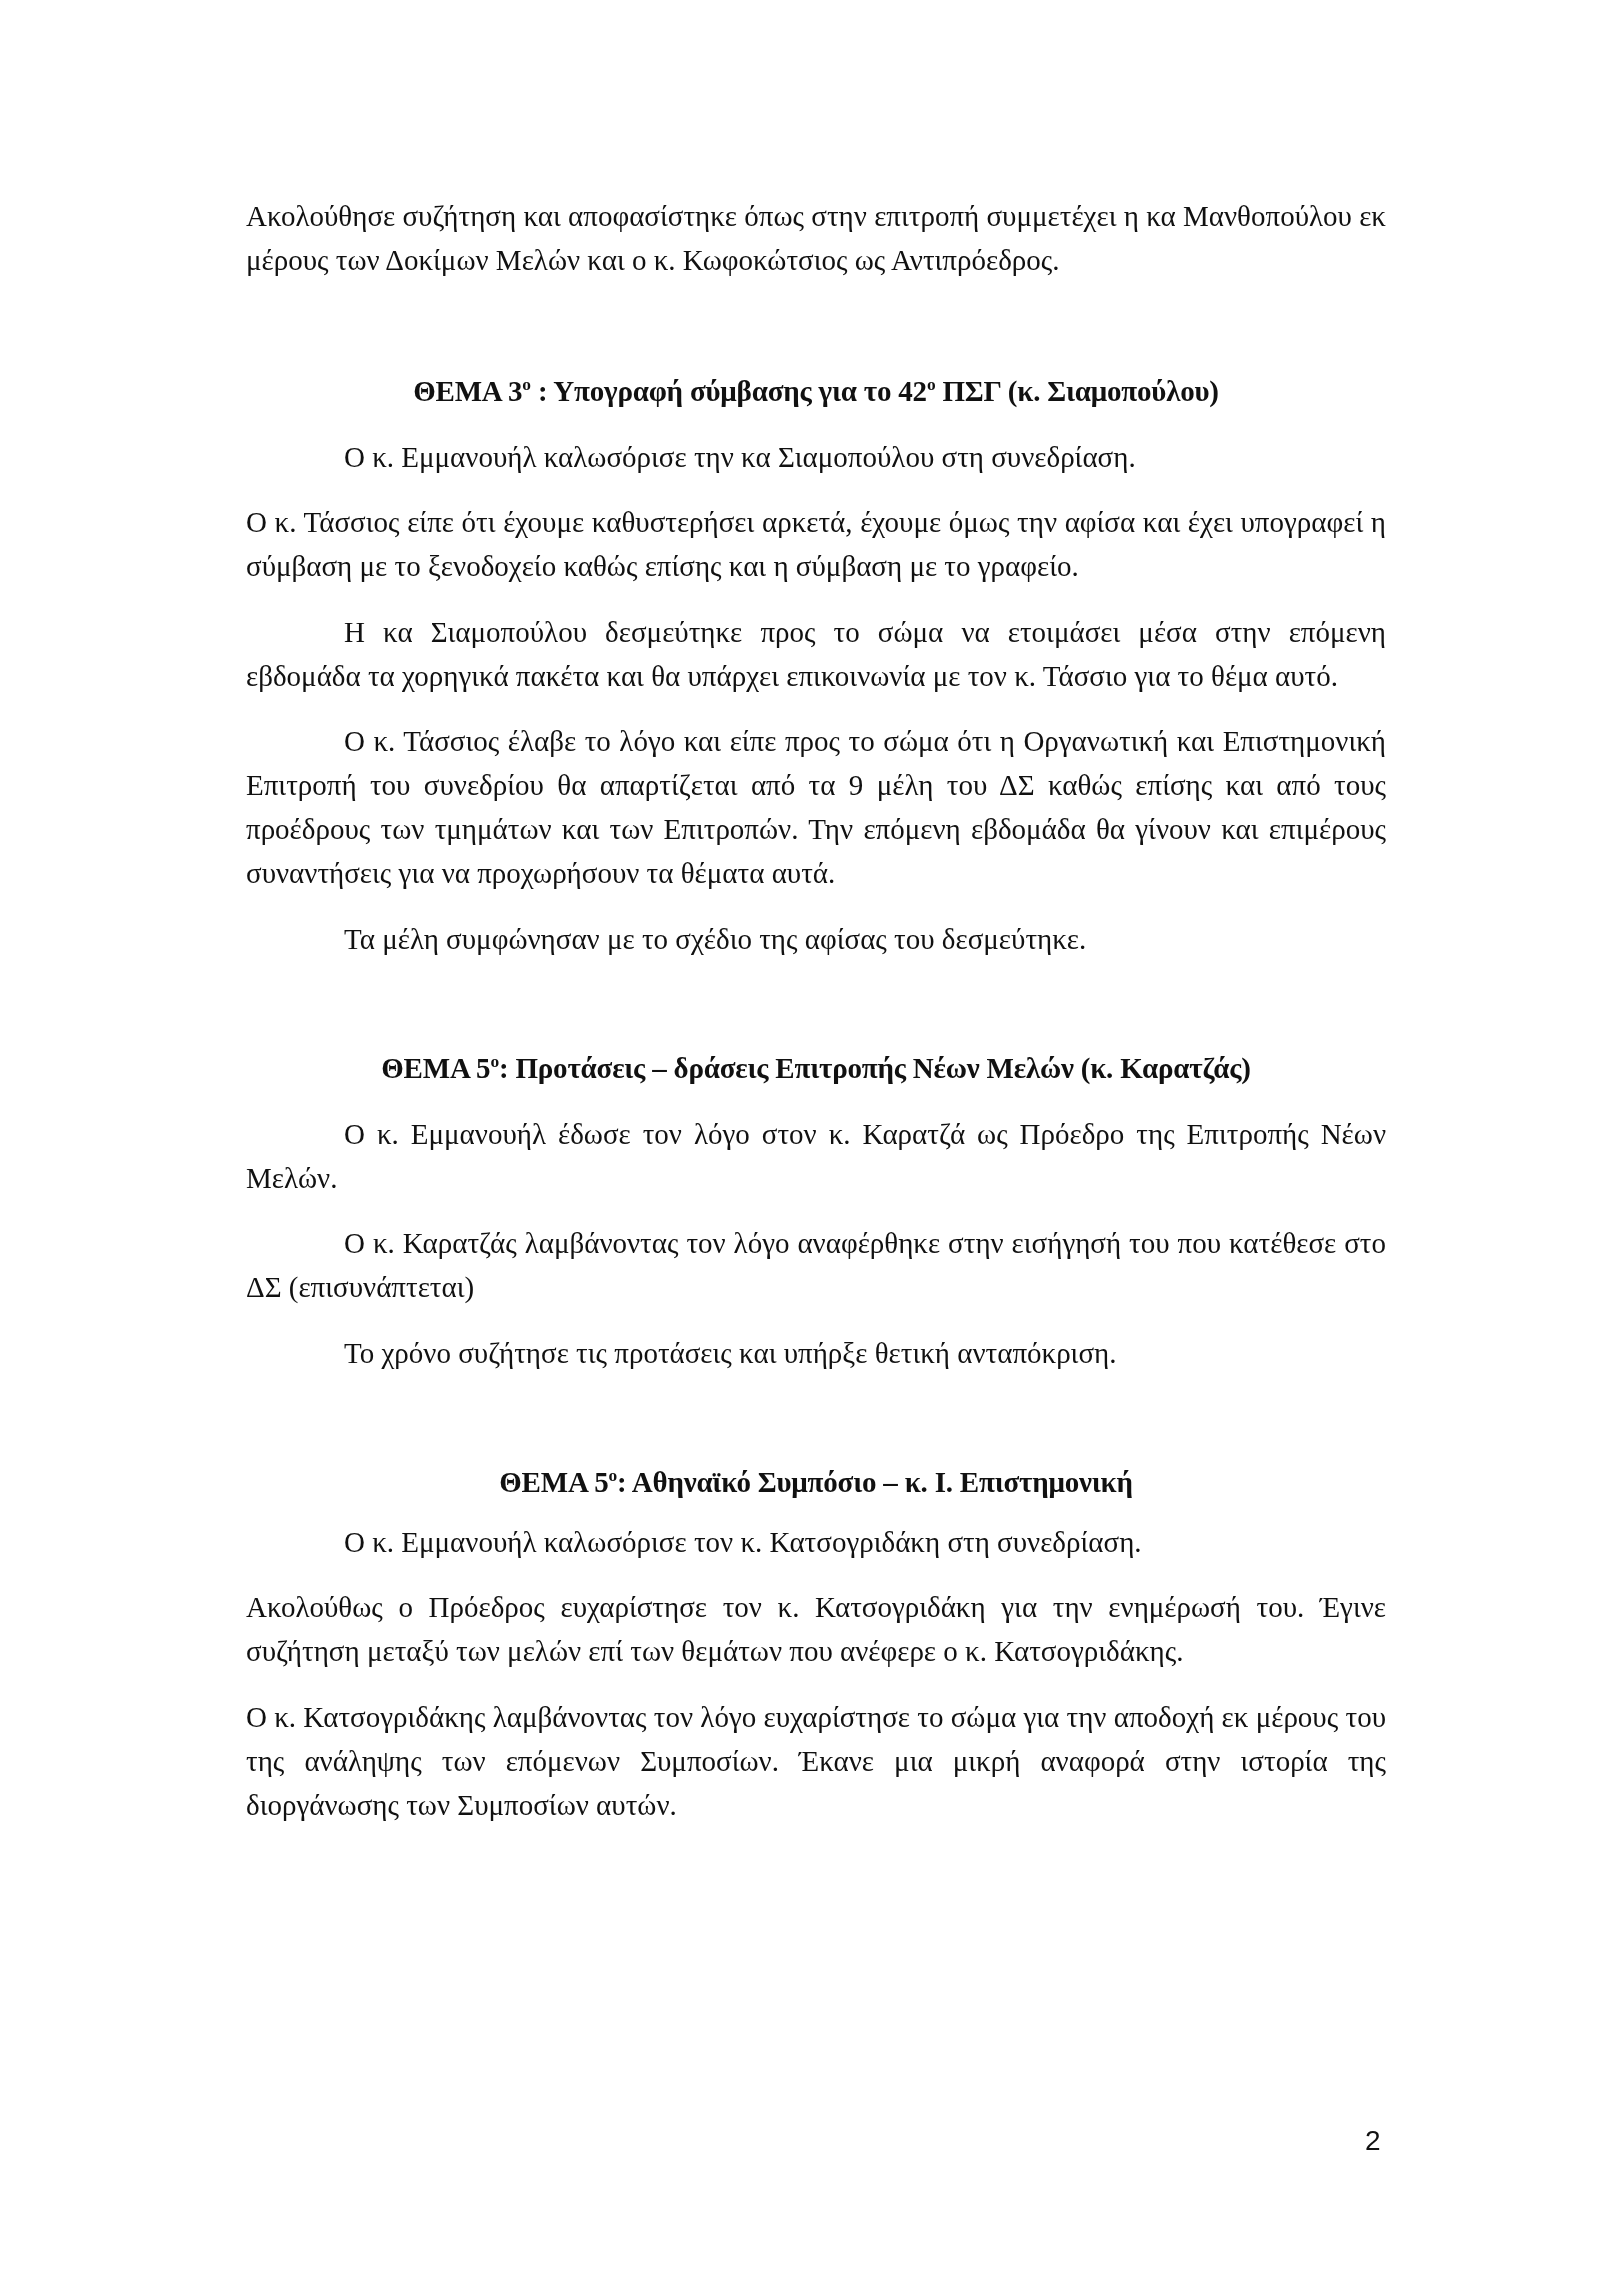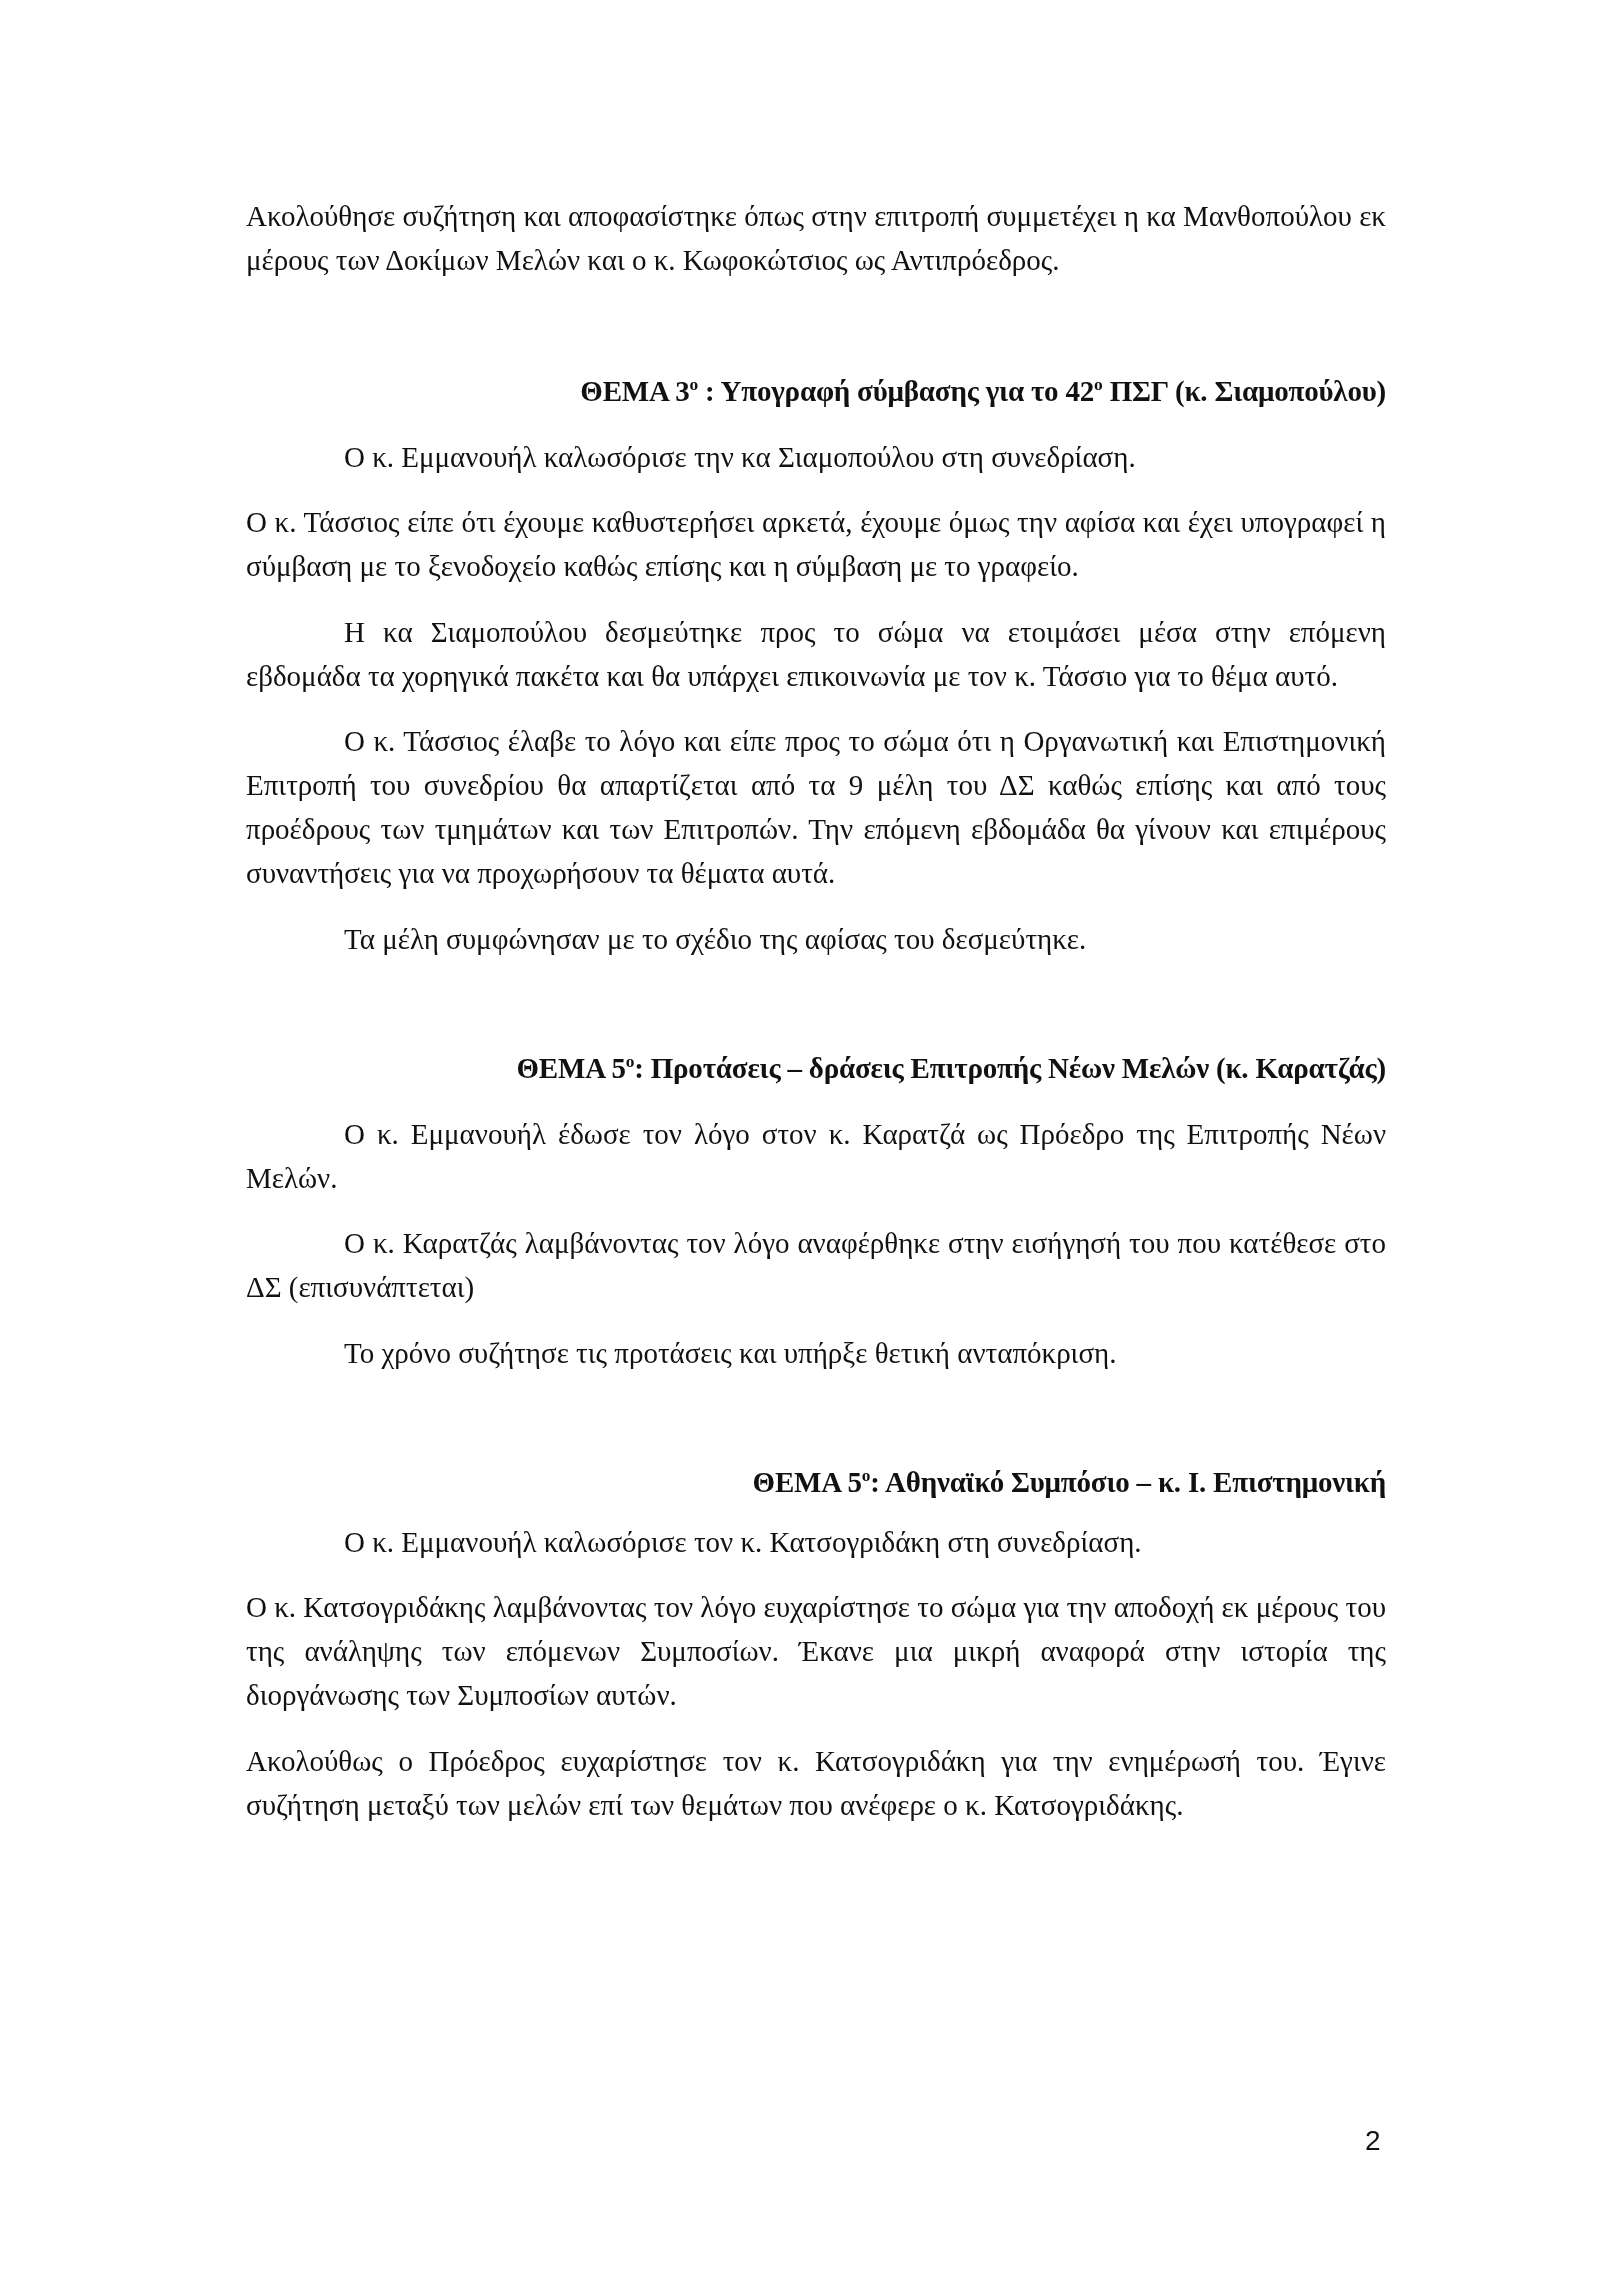--- a/index.html
+++ b/index.html
@@ -9,21 +9,21 @@
       font-family: "Liberation Serif", "DejaVu Serif", serif; color: #111;
     }
     .content {
       position: absolute; left: 246px; top: 194px; width: 1140px;
       font-size: 29px; line-height: 44px;
     }
     p { margin: 0; text-align: justify; }
     .indent { text-indent: 98px; }
     .gap-s { margin-top: 21.6px; }
     .heading {
-      font-weight: bold; font-size: 29px; margin: 0; text-align: right;
+      font-weight: bold; font-size: 29px; margin: 0; text-align: center;
       letter-spacing: -0.2px;
     }
     sup { font-size: 60%; line-height: 0; vertical-align: super; }
     .page-number {
       position: absolute; left: 1365px; top: 2125px;
       font-family: "Liberation Sans", "DejaVu Sans", sans-serif; font-size: 28px; color: #111;
     }
     .last-left { text-align-last: left; }
   </style>
 </head>
@@ -44,19 +44,19 @@
 
     <h2 class="heading" style="margin-top:85px;"><span>ΘΕΜΑ 5</span><sup>ο</sup><span>: Προτάσεις – δράσεις Επιτροπής Νέων Μελών (κ. Καρατζάς)</span></h2>
 
     <p class="indent last-left" style="margin-top:21.6px;">Ο κ. Εμμανουήλ έδωσε τον λόγο στον κ. Καρατζά ως Πρόεδρο της Επιτροπής Νέων  Μελών.</p>
     <p class="indent last-left gap-s">Ο κ. Καρατζάς λαμβάνοντας τον λόγο αναφέρθηκε στην εισήγησή του που κατέθεσε στο ΔΣ (επισυνάπτεται)</p>
     <p class="indent last-left gap-s">Το χρόνο συζήτησε τις προτάσεις και υπήρξε θετική ανταπόκριση.</p>
 
     <h2 class="heading" style="margin-top:85px;"><span>ΘΕΜΑ 5</span><sup>ο</sup><span>: Αθηναϊκό Συμπόσιο – κ. Ι. Επιστημονική</span></h2>
 
     <p class="indent last-left" style="margin-top:16px;">Ο κ. Εμμανουήλ καλωσόρισε τον κ. Κατσογριδάκη στη συνεδρίαση.</p>
+    <p class="last-left gap-s">Ακολούθως ο Πρόεδρος ευχαρίστησε τον κ. Κατσογριδάκη για την ενημέρωσή του. Έγινε συζήτηση μεταξύ των μελών επί των θεμάτων που ανέφερε ο κ. Κατσογριδάκης.</p>
     <p class="last-left gap-s">Ο κ. Κατσογριδάκης λαμβάνοντας τον λόγο ευχαρίστησε το σώμα για την αποδοχή εκ μέρους του της ανάληψης των επόμενων Συμποσίων. Έκανε μια μικρή αναφορά στην ιστορία της διοργάνωσης των Συμποσίων αυτών.</p>
-    <p class="last-left gap-s">Ακολούθως ο Πρόεδρος ευχαρίστησε τον κ. Κατσογριδάκη για την ενημέρωσή του. Έγινε συζήτηση μεταξύ των μελών επί των θεμάτων που ανέφερε ο κ. Κατσογριδάκης.</p>
   </div>
 
   <div class="page-number">2</div>
 </div>
 
 
 </body></html>

